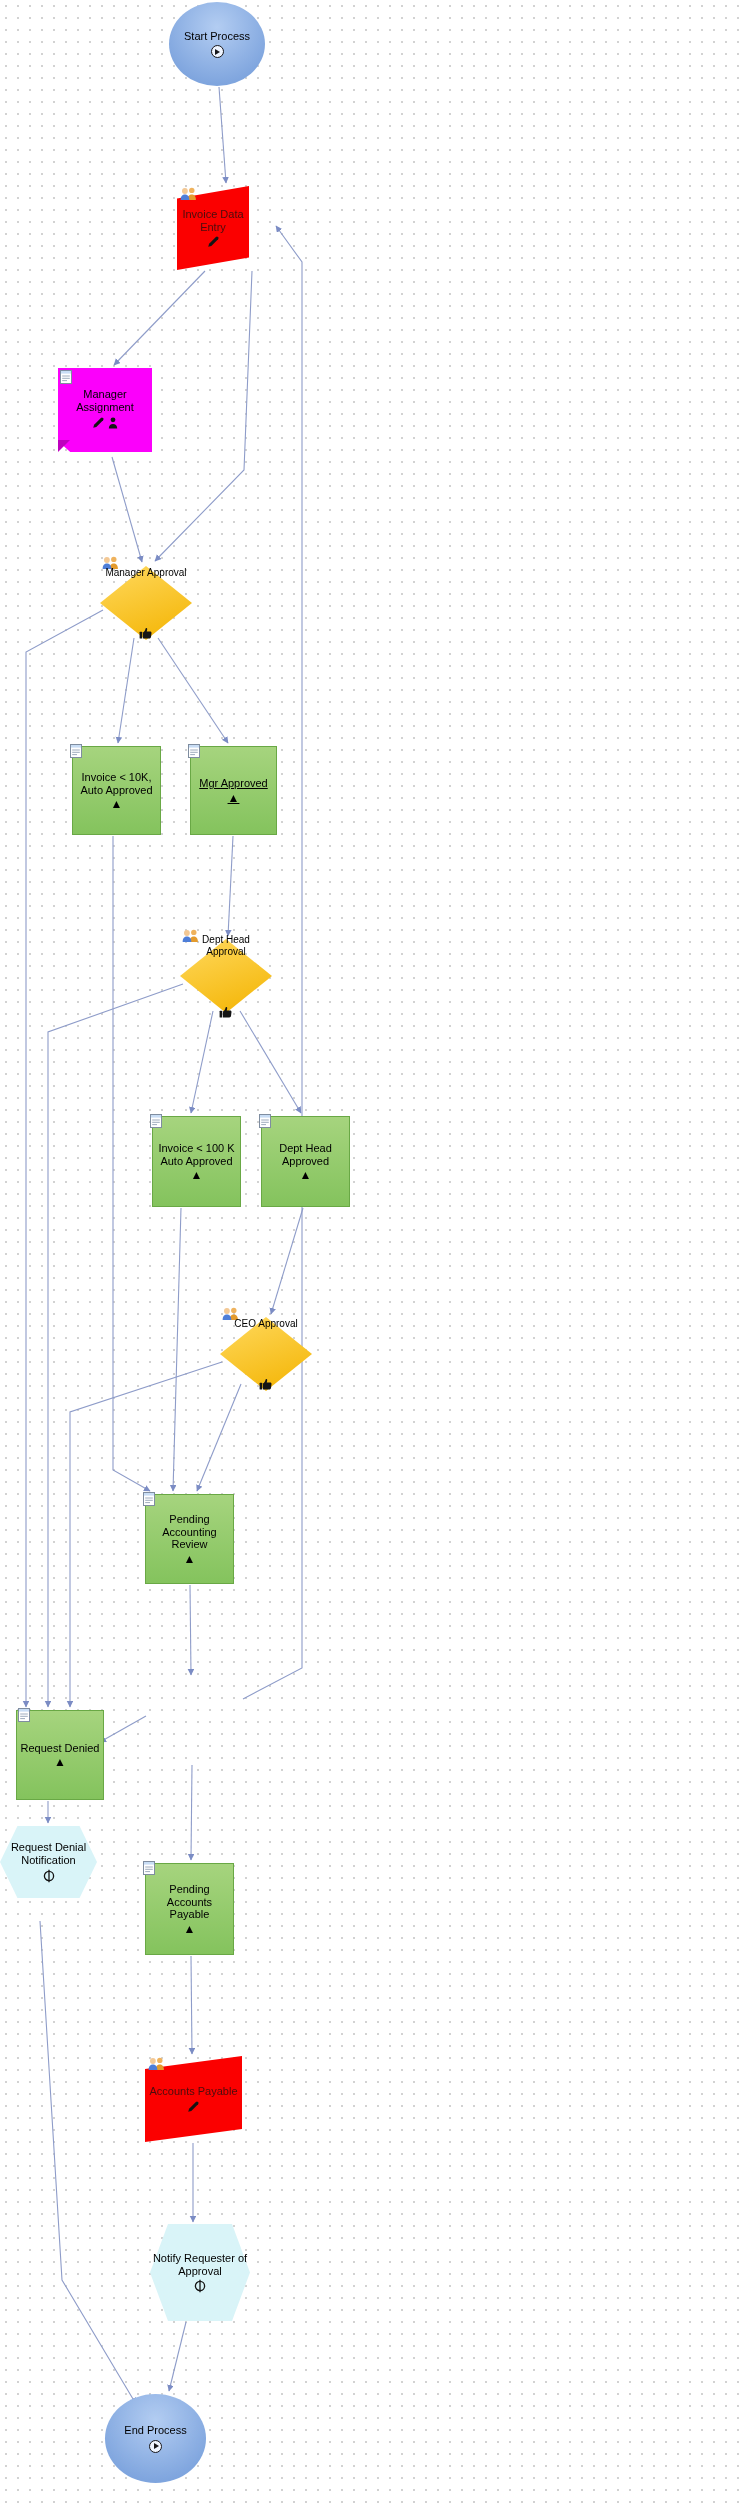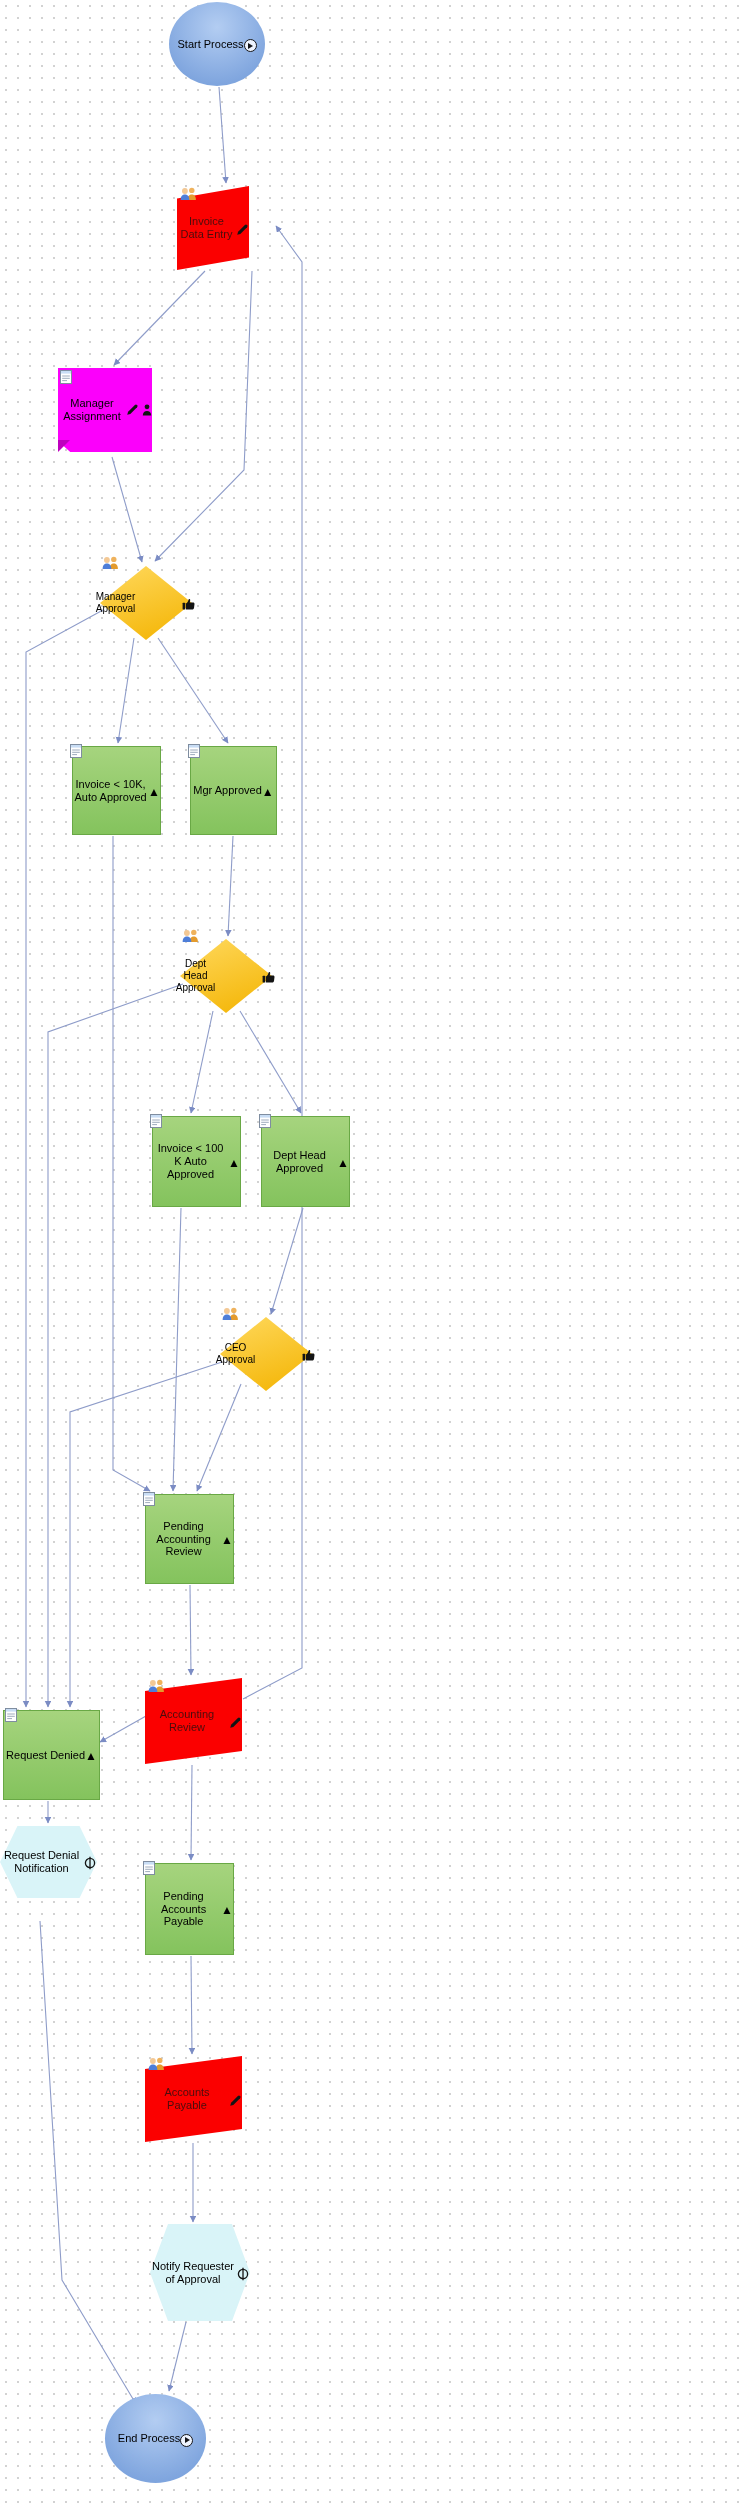--- a/index.html
+++ b/index.html
@@ -12,21 +12,21 @@
     background-image: radial-gradient(var(--grid-dot, #d2d2d2) 1px, transparent 1.3px);
     background-size: 12px 12px;
     font-family: "Liberation Sans", sans-serif;
     overflow: hidden;
   }
   .edges { position: absolute; left: 0; top: 0; z-index: 1; }
   .edge { fill: none; stroke: var(--connector, #8e9cc9); stroke-width: 1.1; marker-end: url(#arrowhead); }
 
   .node {
     position: absolute; z-index: 2;
-    display: flex; align-items: center; justify-content: center;
+    display: flex; flex-direction: column; align-items: center; justify-content: center;
     text-align: center; font-size: 11px; line-height: 1.18; color: #000;
   }
   .node .label { max-width: 96%; z-index: 1; }
   .shape { position: absolute; inset: 0; z-index: -1; }
 
   .event {
     border-radius: 50%;
     background: radial-gradient(circle at 50% 30%, #b3cdf2 0%, var(--event-fill, #7fa5de) 75%);
   }
   .play-icon {
@@ -187,21 +187,21 @@
   <div class="node state" style="left:72px;top:746px;width:89px;height:89px;">
     <span class="icon page-tl">
         <svg width="12" height="14" viewBox="0 0 12 14">
           <use href="#sym-page"></use>
         </svg>
       </span>
     <span class="label">Invoice &lt; 10K, Auto Approved</span>
     <span class="tri">▲</span>
   </div>
 
-  <div class="node state" style="left:190px;top:746px;width:87px;height:89px;">
+  <div class="node state" style="left:190px;top:746px;width:87px;height:89px;text-decoration:underline;">
     <span class="icon page-tl">
         <svg width="12" height="14" viewBox="0 0 12 14">
           <use href="#sym-page"></use>
         </svg>
       </span>
     <span class="label">Mgr Approved</span>
     <span class="tri">▲</span>
   </div>
 
   <div class="node decision" style="left:180px;top:939px;width:92px;height:74px;">
@@ -257,36 +257,22 @@
   <div class="node state" style="left:145px;top:1494px;width:89px;height:90px;">
     <span class="icon page-tl">
         <svg width="12" height="14" viewBox="0 0 12 14">
           <use href="#sym-page"></use>
         </svg>
       </span>
     <span class="label">Pending Accounting Review</span>
     <span class="tri">▲</span>
   </div>
 
-  <div class="node task" style="left:145px;top:1678px;width:97px;height:86px;">
-    <span class="shape task-shape"></span>
-    <span class="icon people-tl">
-        <svg width="17" height="13" viewBox="0 0 17 13">
-          <use href="#sym-people"></use>
-        </svg>
-      </span>
-    <span class="label">Accounting Review</span>
-    <span class="icon-inline">
-        <svg width="13" height="13" viewBox="0 0 13 13">
-          <use href="#sym-pencil"></use>
-        </svg>
-      </span>
-  </div>
-
-  <div class="node state" style="left:3px;top:1710px;width:97px;height:90px;">
+
+  <div class="node state" style="left:16px;top:1710px;width:88px;height:90px;">
     <span class="icon page-tl" style="left:1px;top:-3px;">
         <svg width="12" height="14" viewBox="0 0 12 14">
           <use href="#sym-page"></use>
         </svg>
       </span>
     <span class="label">Request Denied</span>
     <span class="tri">▲</span>
   </div>
 
   <div class="node notification" style="left:0px;top:1826px;width:97px;height:72px;">

